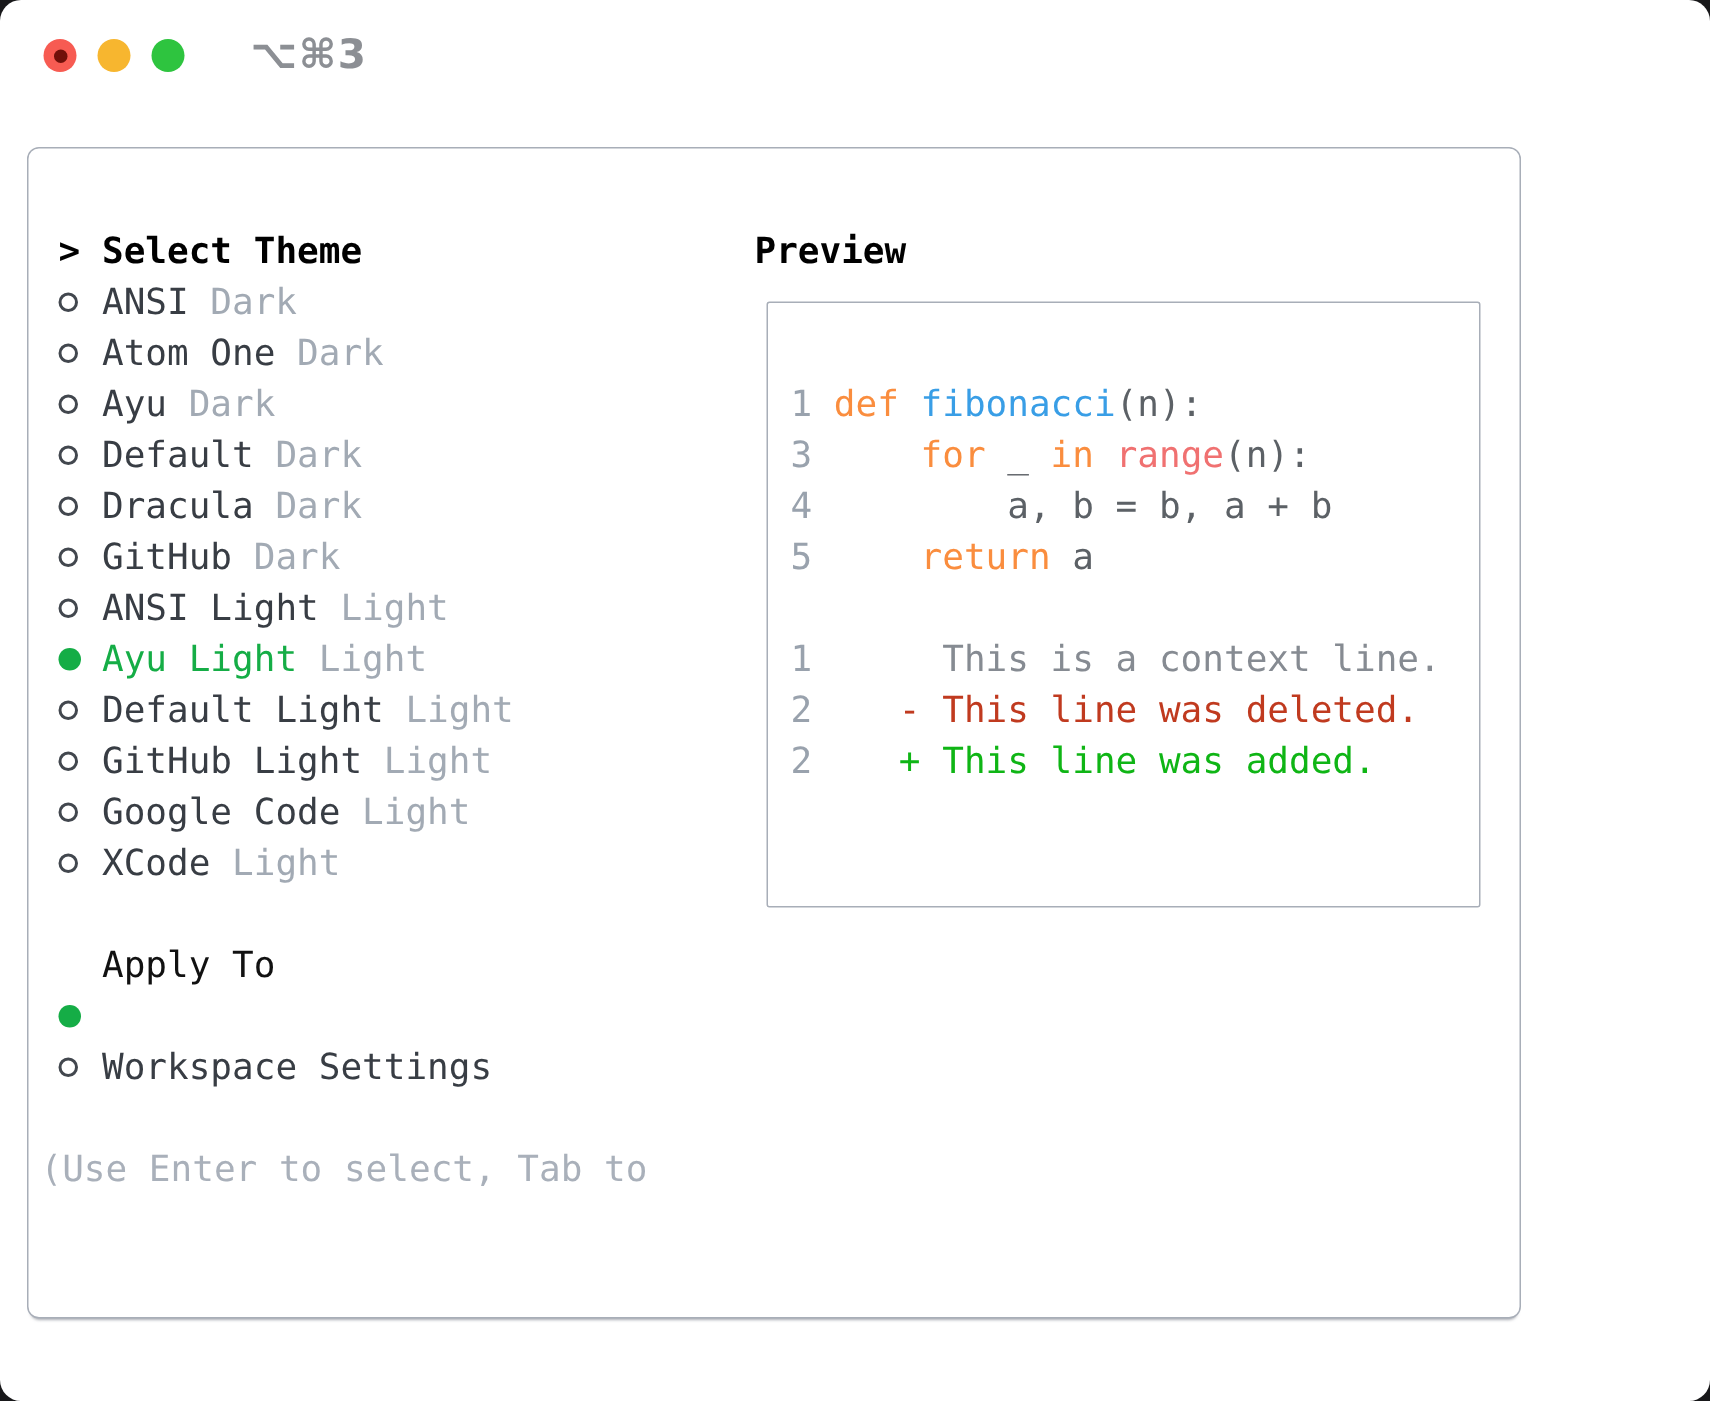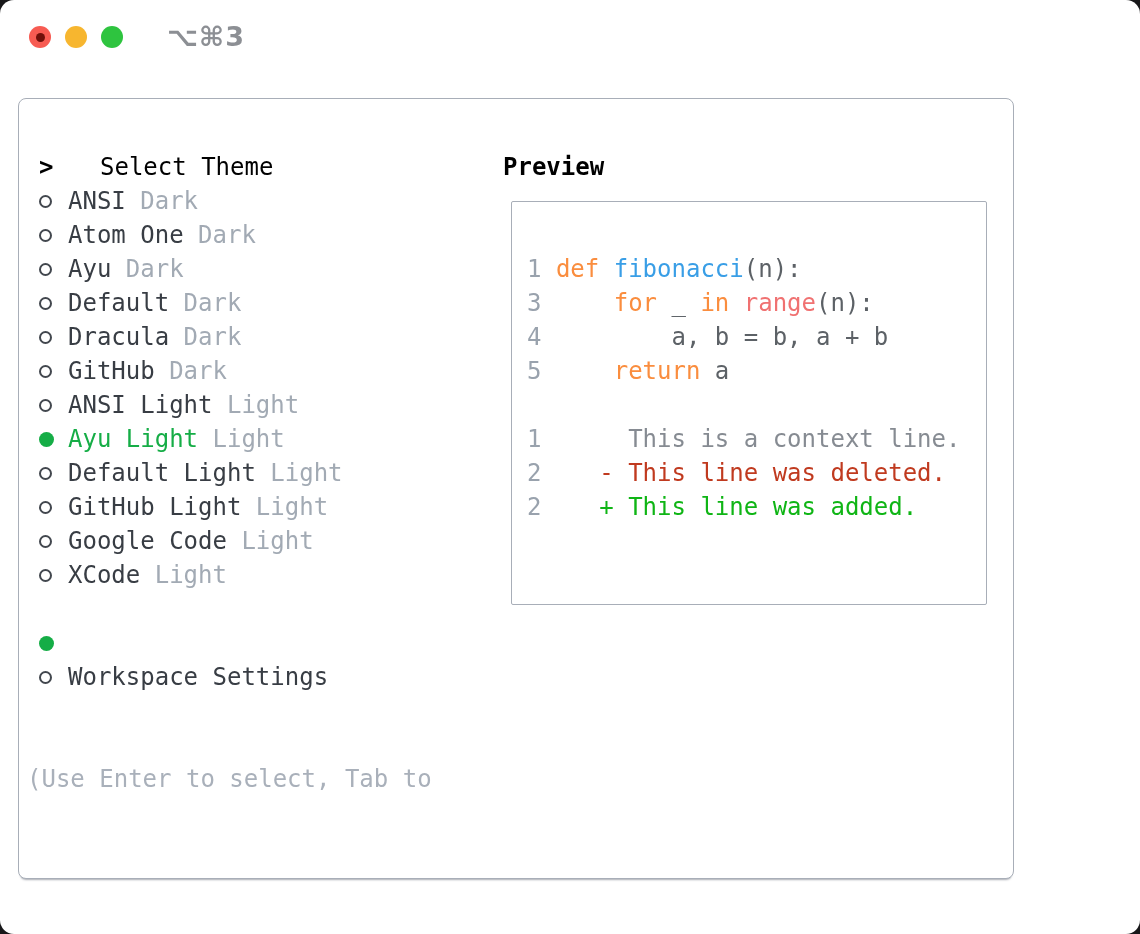--- a/index.html
+++ b/index.html
@@ -45,21 +45,21 @@
   .marker{
     width:29px;flex:none;display:flex;align-items:center;
     font-size:24px;
   }
   .cursor-glyph{font-weight:bold;color:#000;}
   .radio{
     width:13px;height:13px;border-radius:50%;
     border:2px solid #42474e;box-sizing:border-box;
   }
   .radio.on{width:15px;height:15px;border:none;background:var(--accent_green);}
-  .hdr{font-weight:normal;color:#000;margin-left:32px;}
+  .hdr{font-weight:bold;color:#000;}
   .name{color:var(--text_dark);}
   .name.sel{color:var(--accent_green);}
   .variant{color:var(--muted);margin-left:1ch;}
   .theme-section{position:absolute;left:20px;top:51px;}
   .apply-section{position:absolute;left:20px;top:527px;}
   .apply-header{color:#111;}
   .hint{position:absolute;left:8px;top:663px;}
   .hint .row{color:var(--hint);}
   
   .preview-label{
@@ -111,20 +111,24 @@
           <div class="row"><span class="marker"><span class="radio"></span></span><span class="name">ANSI Light</span><span class="variant">Light</span></div>
           <div class="row"><span class="marker"><span class="radio on"></span></span><span class="name sel">Ayu Light</span><span class="variant">Light</span></div>
           <div class="row"><span class="marker"><span class="radio"></span></span><span class="name">Default Light</span><span class="variant">Light</span></div>
           <div class="row"><span class="marker"><span class="radio"></span></span><span class="name">GitHub Light</span><span class="variant">Light</span></div>
           <div class="row"><span class="marker"><span class="radio"></span></span><span class="name">Google Code</span><span class="variant">Light</span></div>
           <div class="row"><span class="marker"><span class="radio"></span></span><span class="name">XCode</span><span class="variant">Light</span></div>
         </div>
     </div>
 
     <div class="apply-section">
+      <div class="row">
+        <span class="marker"></span>
+        <span class="apply-header">Apply To</span>
+      </div>
       <div id="apply-items">
           <div class="row"><span class="marker"><span class="radio on"></span></span></div>
           <div class="row"><span class="marker"><span class="radio"></span></span><span class="name">Workspace Settings</span></div>
         </div>
     </div>
 
     <div class="hint">
       <div class="row">(Use Enter to select, Tab to</div>
     </div>
 

